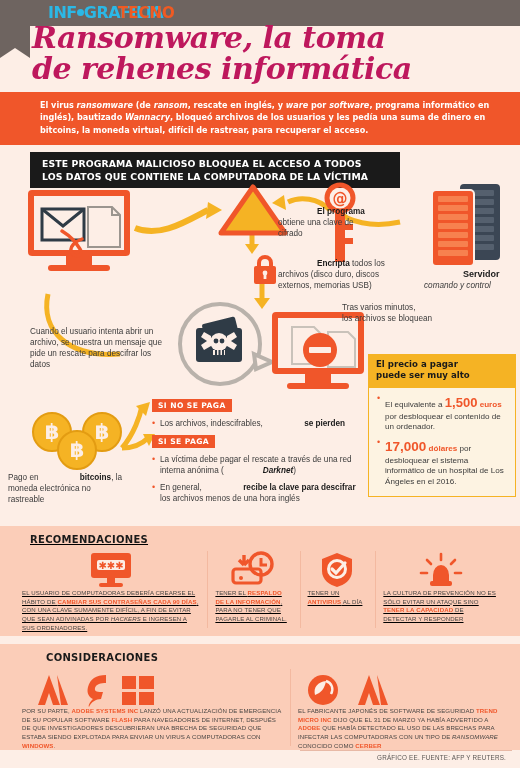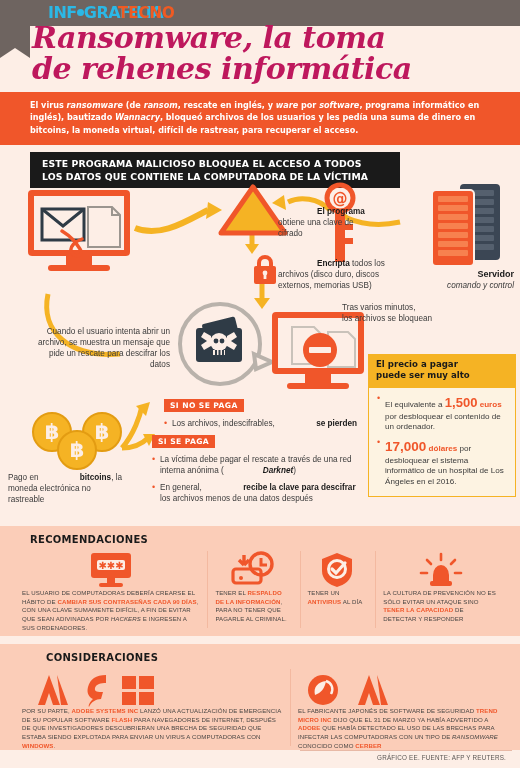--- a/index.html
+++ b/index.html
@@ -28,21 +28,21 @@
   
   .title {
     position:absolute; left:32px; top:22px; width:470px;
     font-family:"DejaVu Serif", serif; font-style: italic; font-weight:bold;
     font-size:30px; line-height:1.04; color:#be185d; letter-spacing:-0.5px;
   }
 
   
   .intro {
     position:absolute; left:0; top:92px; width:520px; height:53px;
-    background:#f0562a; color:#fff; padding:7px 28px 0 30px;
+    background:#f0562a; color:#fff; padding:7px 28px 0 40px;
     font-size:8.1px; line-height:1.52; font-weight:bold; font-family:"DejaVu Sans", sans-serif;
   }
   .intro i { font-style: italic; }
 
   
   .blackbar {
     position:absolute; left:30px; top:152px; width:370px; min-height:28px;
     background:#1a1a1a; color:#fff; padding:5px 26px 5px 12px;
     font-size:9.3px; font-weight:bold; line-height:1.42; letter-spacing:0.1px;
     font-family:"DejaVu Sans", sans-serif;
@@ -51,21 +51,21 @@
   
   .diagram { position:absolute; left:0; top:182px; width:520px; height:340px; }
 
   .monitor { position:absolute; }
   .mon-screen { border:6px solid #f0562a; border-radius:4px; background:#fdeee6; position:relative;}
   .mon-stand { width:26px; height:9px; background:#f0562a; margin:0 auto; }
   .mon-base  { width:62px; height:6px; background:#f0562a; border-radius:3px; margin:0 auto; }
 
   .txt { position:absolute; font-size:8.2px; line-height:1.35; color:#3b3b3b; }
   .txt b { color:#1a1a1a; }
-  .txt-center { text-align:right; }
+  .txt-center { text-align:left; }
 
   .label-strong { font-weight:bold; color:#1a1a1a;margin-left:39px; }
 
   .tag {
     display:inline-block; background:#f0562a; color:#fff; font-weight:bold;
     font-size:7.6px; letter-spacing:0.4px; padding:2px 6px; font-family:"DejaVu Sans", sans-serif;
   }
 
   .bullet { position:relative; padding-left:8px; }
   .bullet:before { content:"•"; position:absolute; left:0; top:-1px; color:#f0562a; font-size:9px;}
@@ -275,54 +275,54 @@
       <circle cx="51" cy="40" r="19" fill="#f5b324" stroke="#e39c12" stroke-width="2"></circle>
       <text x="26" y="29" font-size="21" font-family="DejaVu Sans, sans-serif" font-weight="bold" fill="#fdeee6" text-anchor="middle">฿</text>
       <text x="76" y="29" font-size="21" font-family="DejaVu Sans, sans-serif" font-weight="bold" fill="#fdeee6" text-anchor="middle">฿</text>
       <text x="51" y="47" font-size="21" font-family="DejaVu Sans, sans-serif" font-weight="bold" fill="#fdeee6" text-anchor="middle">฿</text>
     </svg>
 
     <div class="txt" style="left:8px; top:290px; width:120px;">
       <span>Pago en </span><b class="label-strong">bitcoins</b><span>, la moneda electrónica no rastreable</span>
     </div>
 
-    <div style="position:absolute;left:164px;top:212px;width:208px;">
+    <div style="position:absolute;left:152px;top:212px;width:208px;">
       <span class="tag">SI NO SE PAGA</span>
       <div class="txt bullet" style="position:relative;margin-top:6px;">
         <span>Los archivos, indescifrables, </span><b class="label-strong">se pierden</b>
       </div>
     </div>
 
     <div style="position:absolute;left:152px;top:248px;width:208px;">
       <span class="tag">SI SE PAGA</span>
       <div class="txt bullet" style="position:relative;margin-top:6px;">
         <span>La víctima debe pagar el rescate a través de una red interna anónima (</span><b class="label-strong" style="font-style:italic;">Darknet</b><span>)</span>
       </div>
       <div class="txt bullet" style="position:relative;margin-top:6px;">
-        <span>En general, </span><b class="label-strong">recibe la clave para descifrar</b><span> los archivos menos de una datos después</span>
+        <span>En general, </span><b class="label-strong">recibe la clave para descifrar</b><span> los archivos menos de una hora inglés</span>
       </div>
     </div>
   </div>
 
   <div class="pricebox">
     <div class="price-head">
       <div>El precio a pagar</div>
       <div>puede ser muy alto</div>
     </div>
     <div class="price-body">
       <div class="bullet">
         <span>El equivalente a </span><span class="num big1">1,500</span> <span class="num">euros</span><span> por desbloquear el contenido de un ordenador.</span>
       </div>
       <div class="bullet" style="margin-top:5px;">
         <span class="num big2">17,000</span> <span class="num">dólares</span><span> por desbloquear el sistema informático de un hospital de Los Ángeles en el 2016.</span>
       </div>
     </div>
   </div>
 
-  <div class="panel" style="top:526px; height:110px;">
+  <div class="panel" style="top:526px; height:110px;text-decoration:underline;">
     <div class="panel-title" style="padding:8px 0 2px 30px;">RECOMENDACIONES</div>
     <div class="cols" style="padding:0 14px;">
       <div class="col" style="width:200px;">
         <div class="icon-row" style="justify-content:center;">
           <svg width="44" height="38" viewBox="0 0 44 38">
             <rect x="2" y="2" width="40" height="25" rx="3" fill="#f0562a"></rect>
             <rect x="8" y="9" width="28" height="10" rx="2" fill="#fdeee6"></rect>
             <text x="22" y="18" font-size="10" fill="#f0562a" text-anchor="middle" font-family="DejaVu Sans, sans-serif">✱✱✱</text>
             <rect x="18" y="27" width="8" height="5" fill="#f0562a"></rect>
             <rect x="10" y="32" width="24" height="4" rx="2" fill="#f0562a"></rect>

